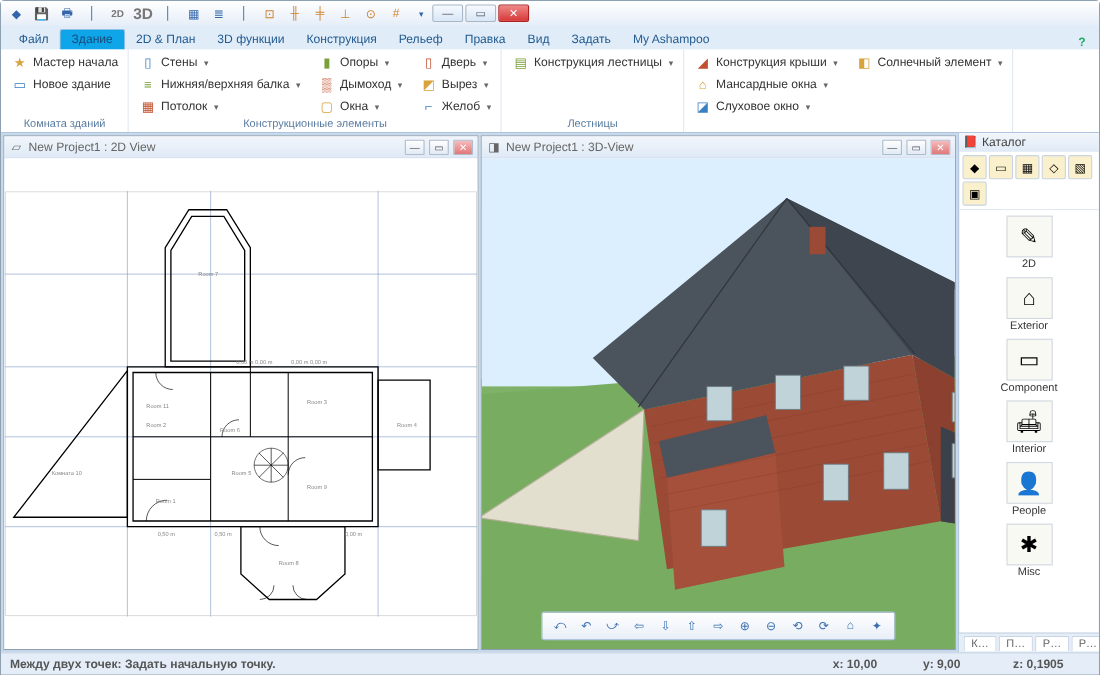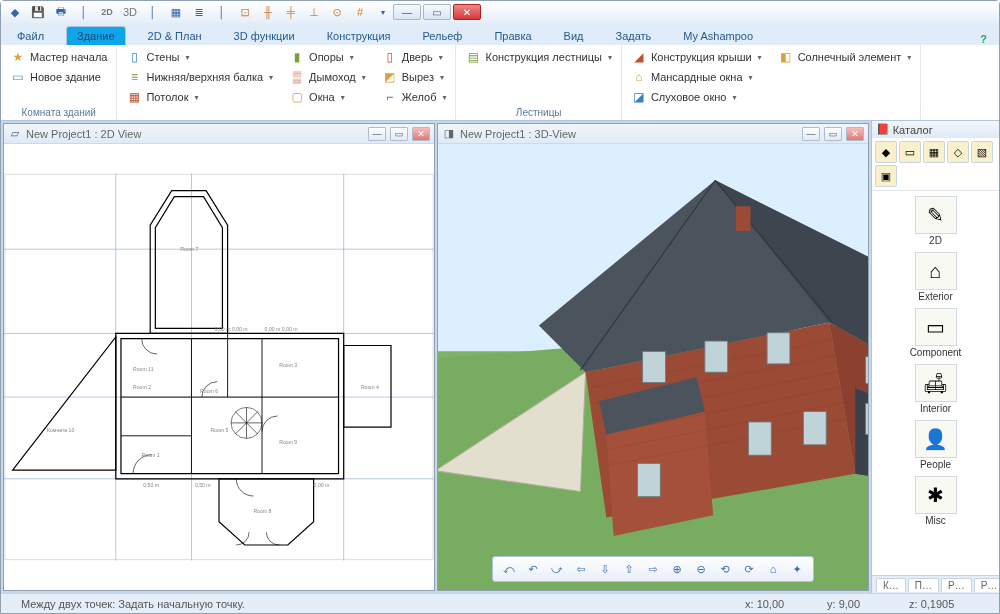--- a/index.html
+++ b/index.html
@@ -56,21 +56,21 @@
   font-size: 10px;
   color: #556;
 }
 .winbtns .btn.close { background: linear-gradient(#f08888,#d63838); color: #fff; border-color:#a22; }
 
 .menubar {
   height: 22px;
   display: flex;
   align-items: flex-end;
   padding: 0 6px;
-  gap: 12px;
+  gap: 0;
   background: #e0edf9;
   text-align: center;
 }
 .menubar .menuitem {
   padding: 3px 10px 3px;
   color: #235a8f;
   font-size: 11px;
 }
 .menubar .menuitem.active {
   background: #0ea5e9;
@@ -243,47 +243,48 @@
 .taskbar-tabs .ttab {
   padding:1px 6px; border:1px solid #c8d4e2; border-bottom:none;
   background:#fff; border-radius:2px 2px 0 0;
   color:#666;
 }
 
 .statusbar {
   height: 20px;
   display: flex;
   align-items: center;
-  padding: 0 20px;
+  padding: 0 8px;
   gap: 12px;
   background: #e5eef8;
   border-top: 1px solid #c8d4e2;
   font-size: 11px;
   color: #555;
+  font-weight: bold;
 }
 .statusbar .sfill { flex:1; }
 .statusbar .coord { width:70px; }
 
 svg.plan line, svg.plan polyline, svg.plan rect, svg.plan polygon, svg.plan path {
   vector-effect: non-scaling-stroke;
 }
 </style>
 </head>
 <body>
 
 <div class="window">
 
   <div class="titlebar">
     <div class="qat">
       <span class="ico">◆</span>
       <span class="ico">💾</span>
       <span class="ico">🖶</span>
       <span class="ico">│</span>
       <span class="ico" style="font-size:9px;font-weight:bold;color:#777">2D</span>
-      <span class="ico" style="font-size:11px;font-weight:normal;color:#777">3D</span>
+      <span class="ico" style="font-size:14px;font-weight:bold;color:#777">3D</span>
       <span class="ico">│</span>
       <span class="ico">▦</span>
       <span class="ico">≣</span>
       <span class="ico">│</span>
       <span class="ico" style="color:#d08030">⊡</span>
       <span class="ico" style="color:#d08030">╫</span>
       <span class="ico" style="color:#d08030">╪</span>
       <span class="ico" style="color:#d08030">⊥</span>
       <span class="ico" style="color:#d08030">⊙</span>
       <span class="ico" style="color:#d08030">#</span>
@@ -374,20 +375,21 @@
               <span>Вырез</span>
               <span class="dd">▾</span>
             </div>
             <div class="rgbtn">
               <span class="ric" style="color: rgb(58, 128, 192);">⌐</span>
               <span>Желоб</span>
               <span class="dd">▾</span>
             </div>
           </div>
         </div>
+        <div class="gtitle">Конструкционные элементы</div>
       </div>
       <div class="rgroup">
         <div class="gbody">
           <div class="col">
             <div class="rgbtn">
               <span class="ric" style="color: rgb(122, 160, 58);">▤</span>
               <span>Конструкция лестницы</span>
               <span class="dd">▾</span>
             </div>
           </div>

